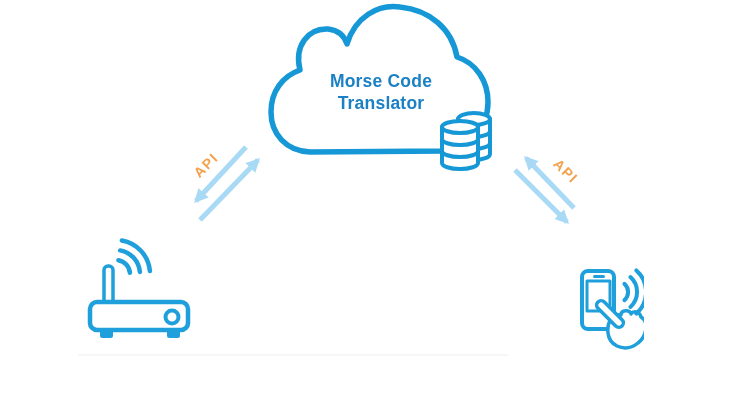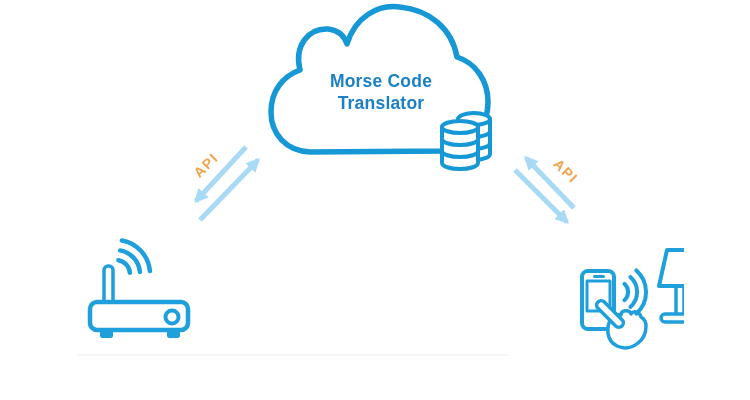--- a/index.html
+++ b/index.html
@@ -1,19 +1,18 @@
 <!DOCTYPE html>
 <html><head>
 <meta charset="utf-8">
 <style>
   html,body{margin:0;padding:0;background:#fff;}
   #canvas{
     position:relative;width:644px;height:400px;background:#fff;overflow:hidden;
     font-family:"Liberation Sans", sans-serif;
-    padding-left:40px;
   }
   #diagram-svg{position:absolute;left:0;top:0;}
   .cloud-title{
     position:absolute;left:303px;top:70px;width:156px;
     text-align:center;font-size:17.5px;line-height:22px;font-weight:700;
     color:#1B80C4;letter-spacing:.2px;
   }
   .api-label{
     position:absolute;font-size:14px;font-weight:700;color:#F2A24E;
     letter-spacing:1.5px;white-space:nowrap;

